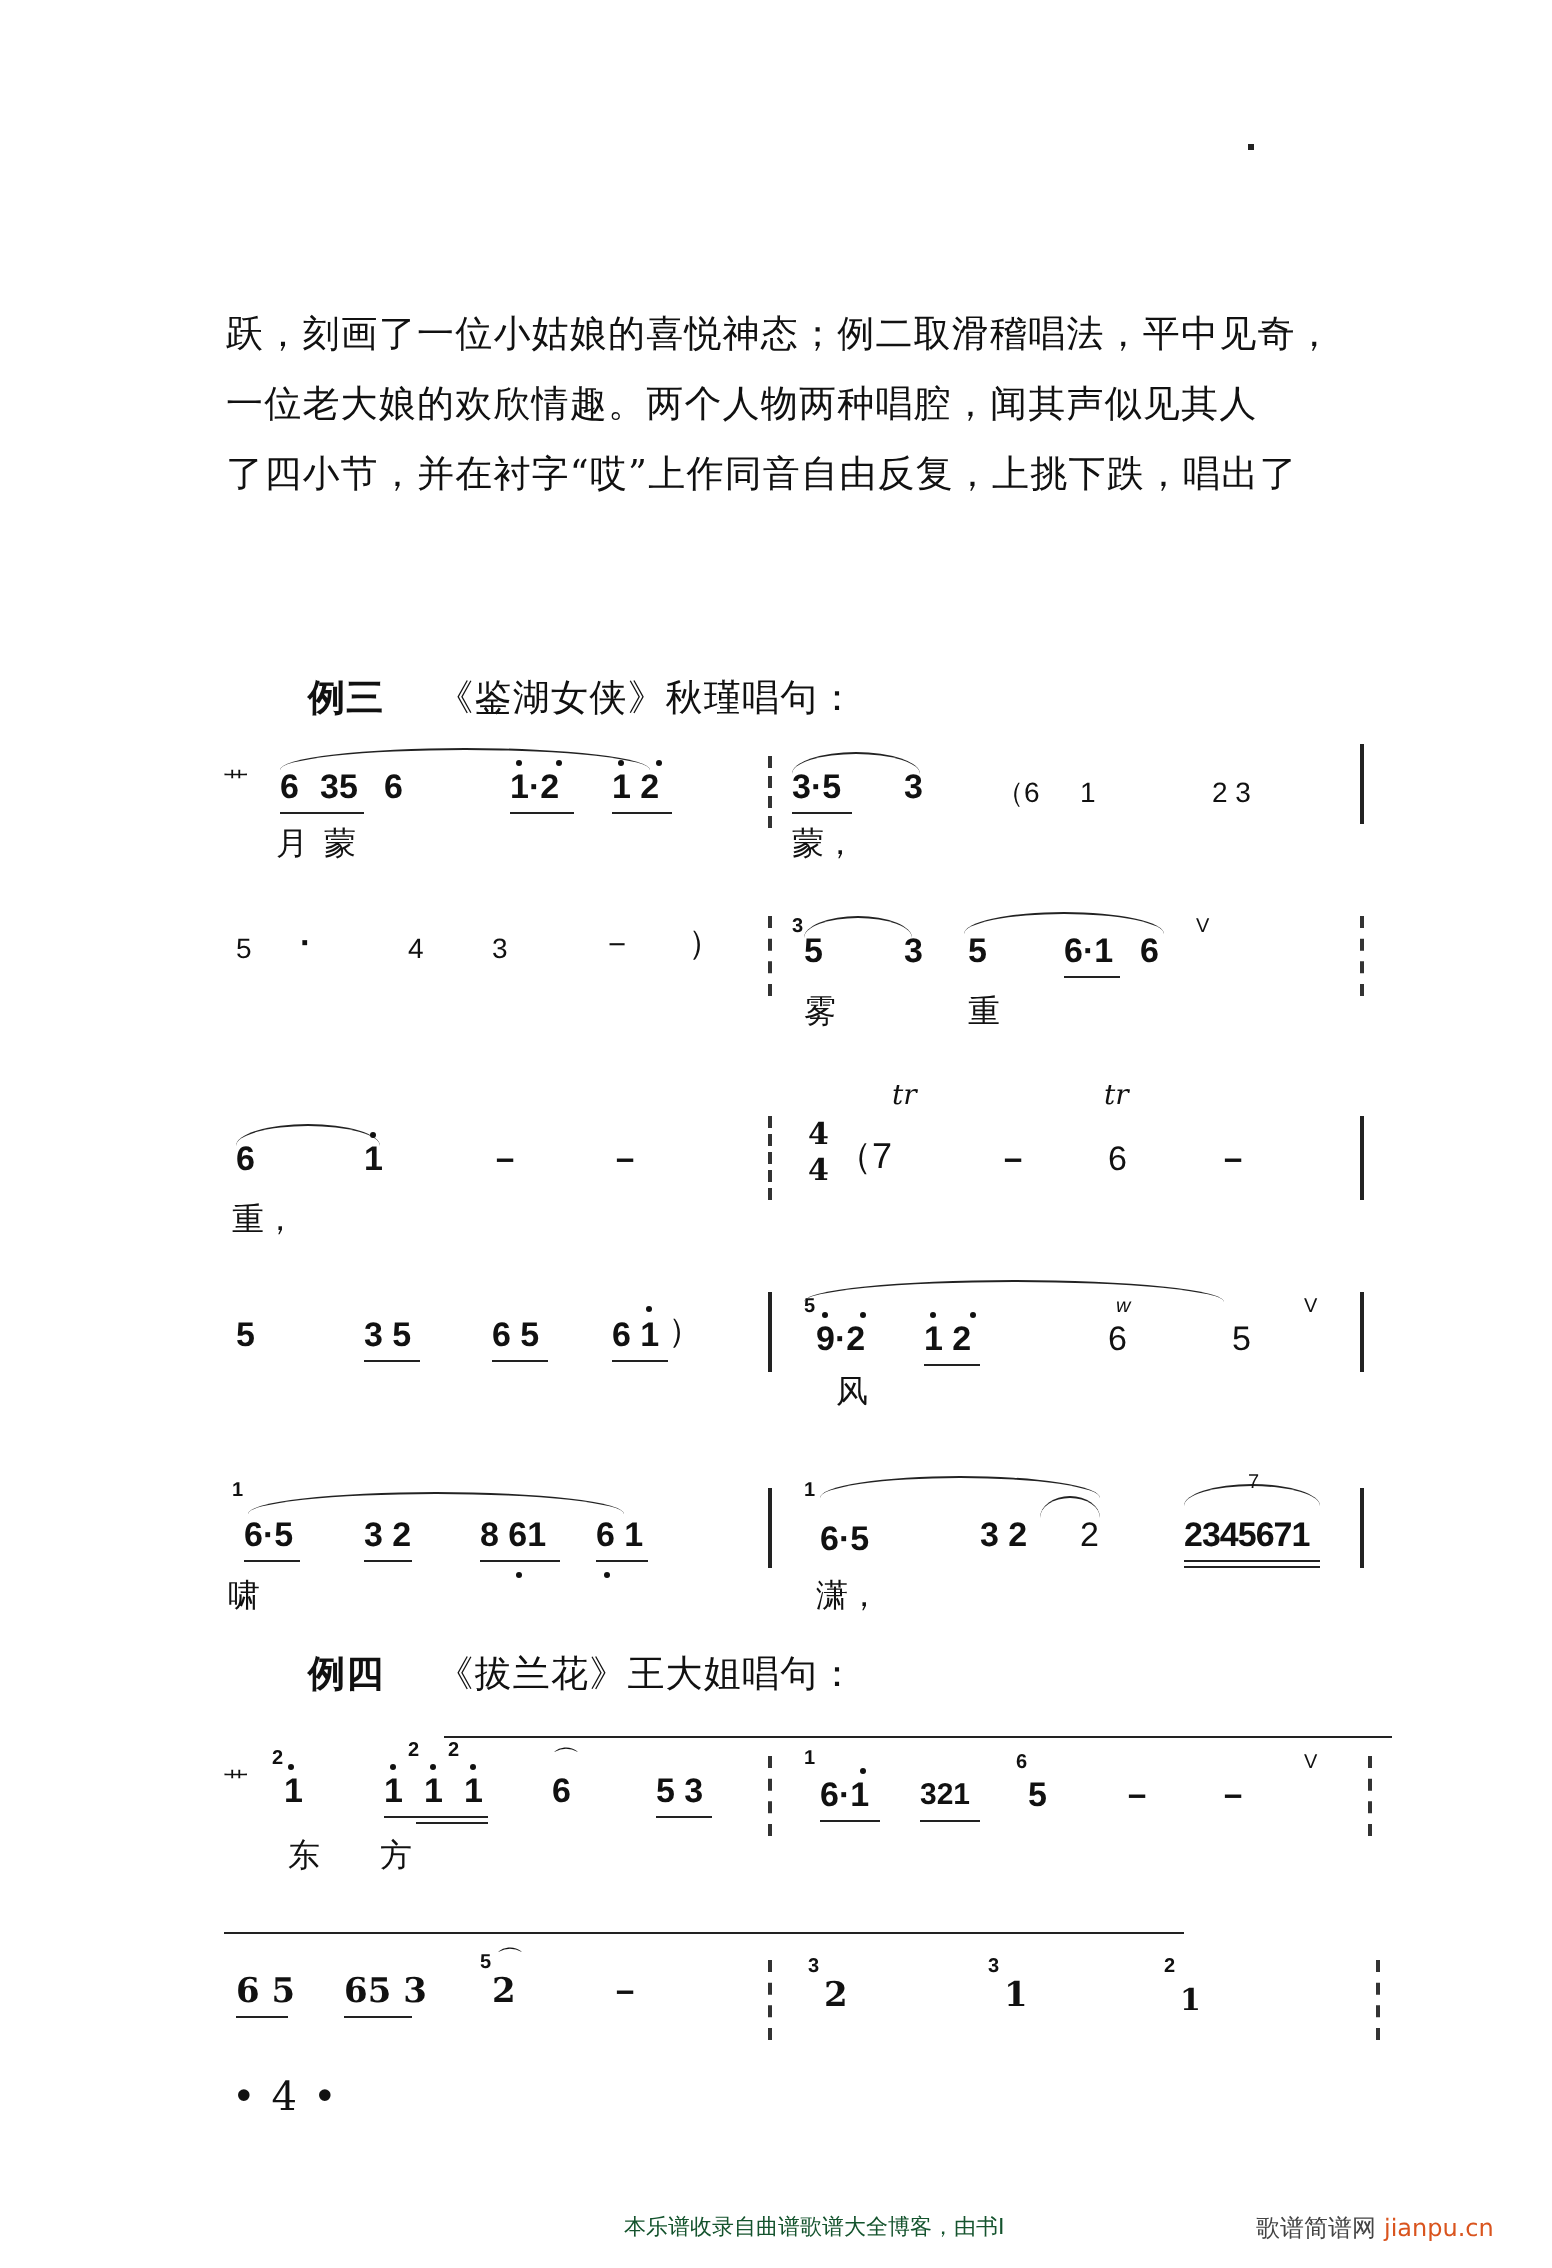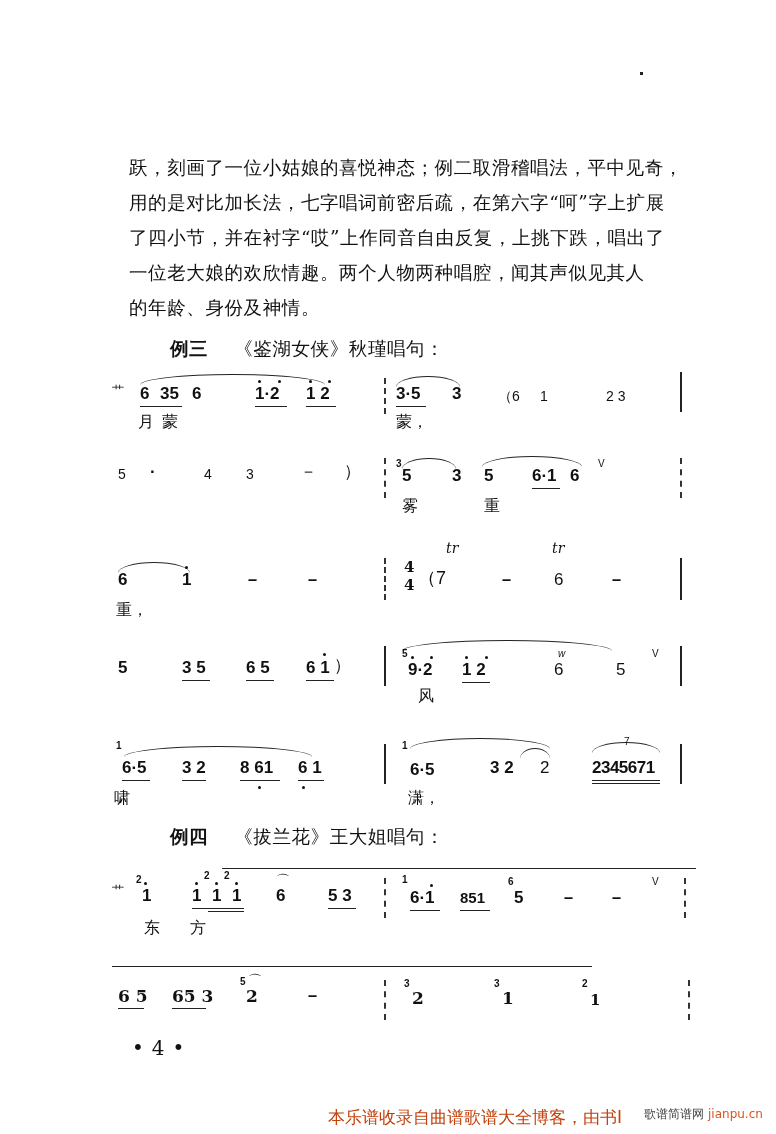--- a/index.html
+++ b/index.html
@@ -1,53 +1,51 @@
 <!DOCTYPE html>
 <html><head>
 <meta charset="utf-8">
 <style>
   html, body { margin:0; padding:0; }
   body {
     width:776px; height:1134px; background:#ffffff; position:relative; overflow:hidden;
     font-family:"DejaVu Serif", serif; color:#111;
   }
-  .abs { position:absolute;margin-left:16px; }
+  .abs { position:absolute; }
   .dot-mark { left:624px; top:72px; width:3px; height:3px; background:#222; }
   .para { left:113px; top:150px; width:580px; font-size:18.5px; line-height:35px; letter-spacing:0.6px; }
   .para div { white-space:nowrap; }
   .ex-title { font-size:18.5px; letter-spacing:0.6px; white-space:nowrap; }
   .ex-title .lbl { font-weight:bold; margin-right:26px; }
   .row { position:absolute; left:112px; width:590px; height:70px; }
   .n { position:absolute; font-family:"Liberation Sans", sans-serif; font-weight:bold; font-size:17px; line-height:20px; }
   .n.small { font-size:14px; }
   .lyric { position:absolute; font-size:16px; font-family:"DejaVu Serif", serif; }
   .bar { position:absolute; width:0; border-left:2px dashed #333; }
   .bar.solid { border-left:2px solid #222; }
   .ul { position:absolute; height:0; border-top:1.5px solid #222; }
   .slur { position:absolute; border-top:1.6px solid #222; border-radius:50% 50% 0 0 / 100% 100% 0 0; height:10px; }
   .grace { position:absolute; font-family:"Liberation Sans", sans-serif; font-size:10px; font-weight:bold; }
   .tiny { position:absolute; font-size:10px; font-family:"Liberation Sans", sans-serif; }
   .tr { position:absolute; font-style:italic; font-size:14px; font-family:"DejaVu Serif", serif; }
   .dot { position:absolute; width:3px; height:3px; background:#111; border-radius:50%; }
   .page-num { left:116px; top:1036px; font-size:20px; font-family:"DejaVu Serif", serif; letter-spacing:8px; }
-  .footer { left:312px; top:1106px; font-family:"DejaVu Sans", sans-serif; font-size:17px; color:#c2410c; white-space:nowrap; }
+  .footer { left:312px; top:1106px; font-family:"DejaVu Sans", sans-serif; font-size:11px; color:#14532d; white-space:nowrap; }
   .watermark { left:628px; top:1106px; font-size:12px; white-space:nowrap; color:#444;text-align:right; }
   .watermark .site { color:#d9541e; font-family:"DejaVu Sans", sans-serif; margin-left:4px; }
 </style>
 </head>
 <body>
 
 <div class="abs dot-mark"></div>
 
 <div class="abs para">
   <div>跃，刻画了一位小姑娘的喜悦神态；例二取滑稽唱法，平中见奇，</div>
-  <div>用的是对比加长法，七字唱词前密后疏，在第六字“呵”字上扩展</div>
+  <div>一位老大娘的欢欣情趣。两个人物两种唱腔，闻其声似见其人</div>
   <div>了四小节，并在衬字“哎”上作同音自由反复，上挑下跌，唱出了</div>
-  <div>一位老大娘的欢欣情趣。两个人物两种唱腔，闻其声似见其人</div>
-  <div>的年龄、身份及神情。</div>
 </div>
 
 <div class="abs ex-title" style="left:154px;top:336px;">
   <span class="lbl">例三</span><span>《鉴湖女侠》秋瑾唱句：</span>
 </div>
 
 <div class="row" style="top:372px;">
   <span class="tiny" style="left:0;top:10px;font-size:12px;">艹</span>
   <div class="slur" style="left:28px;top:2px;width:185px;"></div>
   <span class="n" style="left:28px;top:12px;">6</span>
@@ -199,21 +197,21 @@
   <div class="ul" style="left:96px;top:47px;width:36px;"></div>
   <span class="tiny" style="left:164px;top:8px;font-size:14px;">⌒</span>
   <span class="n" style="left:164px;top:22px;">6</span>
   <span class="n" style="left:216px;top:22px;">5 3</span>
   <div class="ul" style="left:216px;top:44px;width:28px;"></div>
   <div class="bar" style="left:272px;top:14px;height:40px;"></div>
   <span class="grace" style="left:290px;top:10px;">1</span>
   <span class="n" style="left:298px;top:24px;">6·1</span>
   <div class="dot" style="left:318px;top:20px;"></div>
   <div class="ul" style="left:298px;top:46px;width:30px;"></div>
-  <span class="n" style="left:348px;top:24px;font-size:15px;">851</span>
+  <span class="n" style="left:348px;top:24px;font-size:15px;">321</span>
   <div class="ul" style="left:348px;top:46px;width:30px;"></div>
   <span class="grace" style="left:396px;top:12px;">6</span>
   <span class="n" style="left:402px;top:24px;">5</span>
   <span class="n" style="left:448px;top:24px;">－</span>
   <span class="n" style="left:496px;top:24px;">－</span>
   <span class="tiny" style="left:540px;top:12px;">V</span>
   <div class="bar" style="left:572px;top:14px;height:40px;"></div>
   <span class="lyric" style="left:32px;top:54px;">东</span>
   <span class="lyric" style="left:78px;top:54px;">方</span>
 </div>

